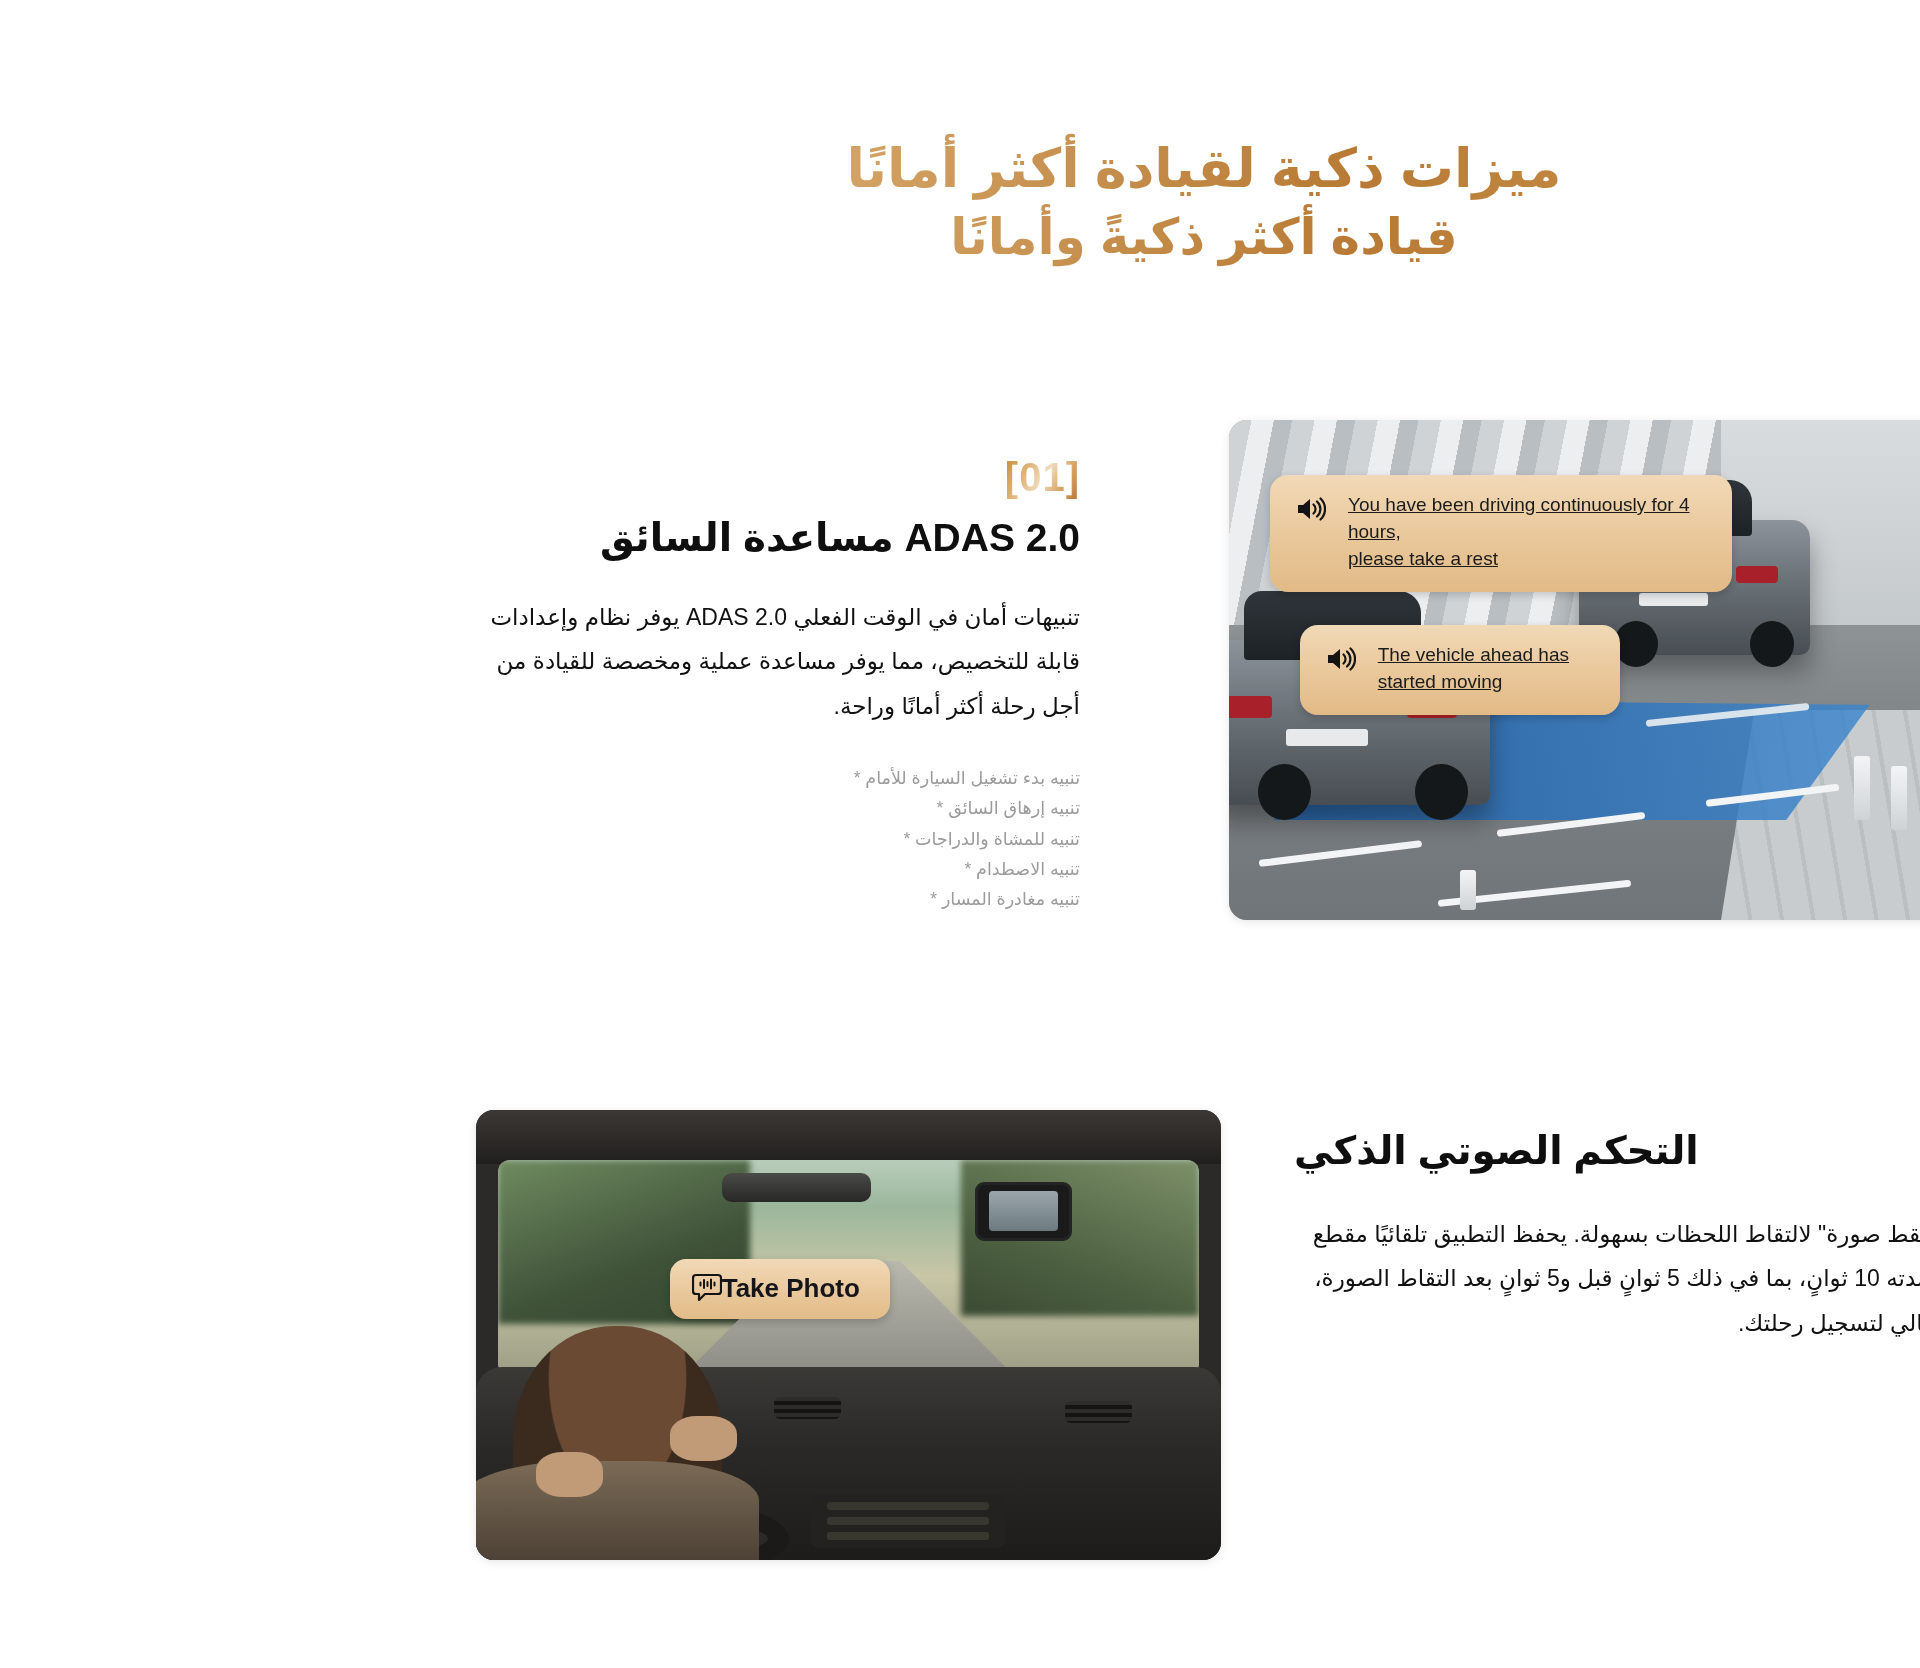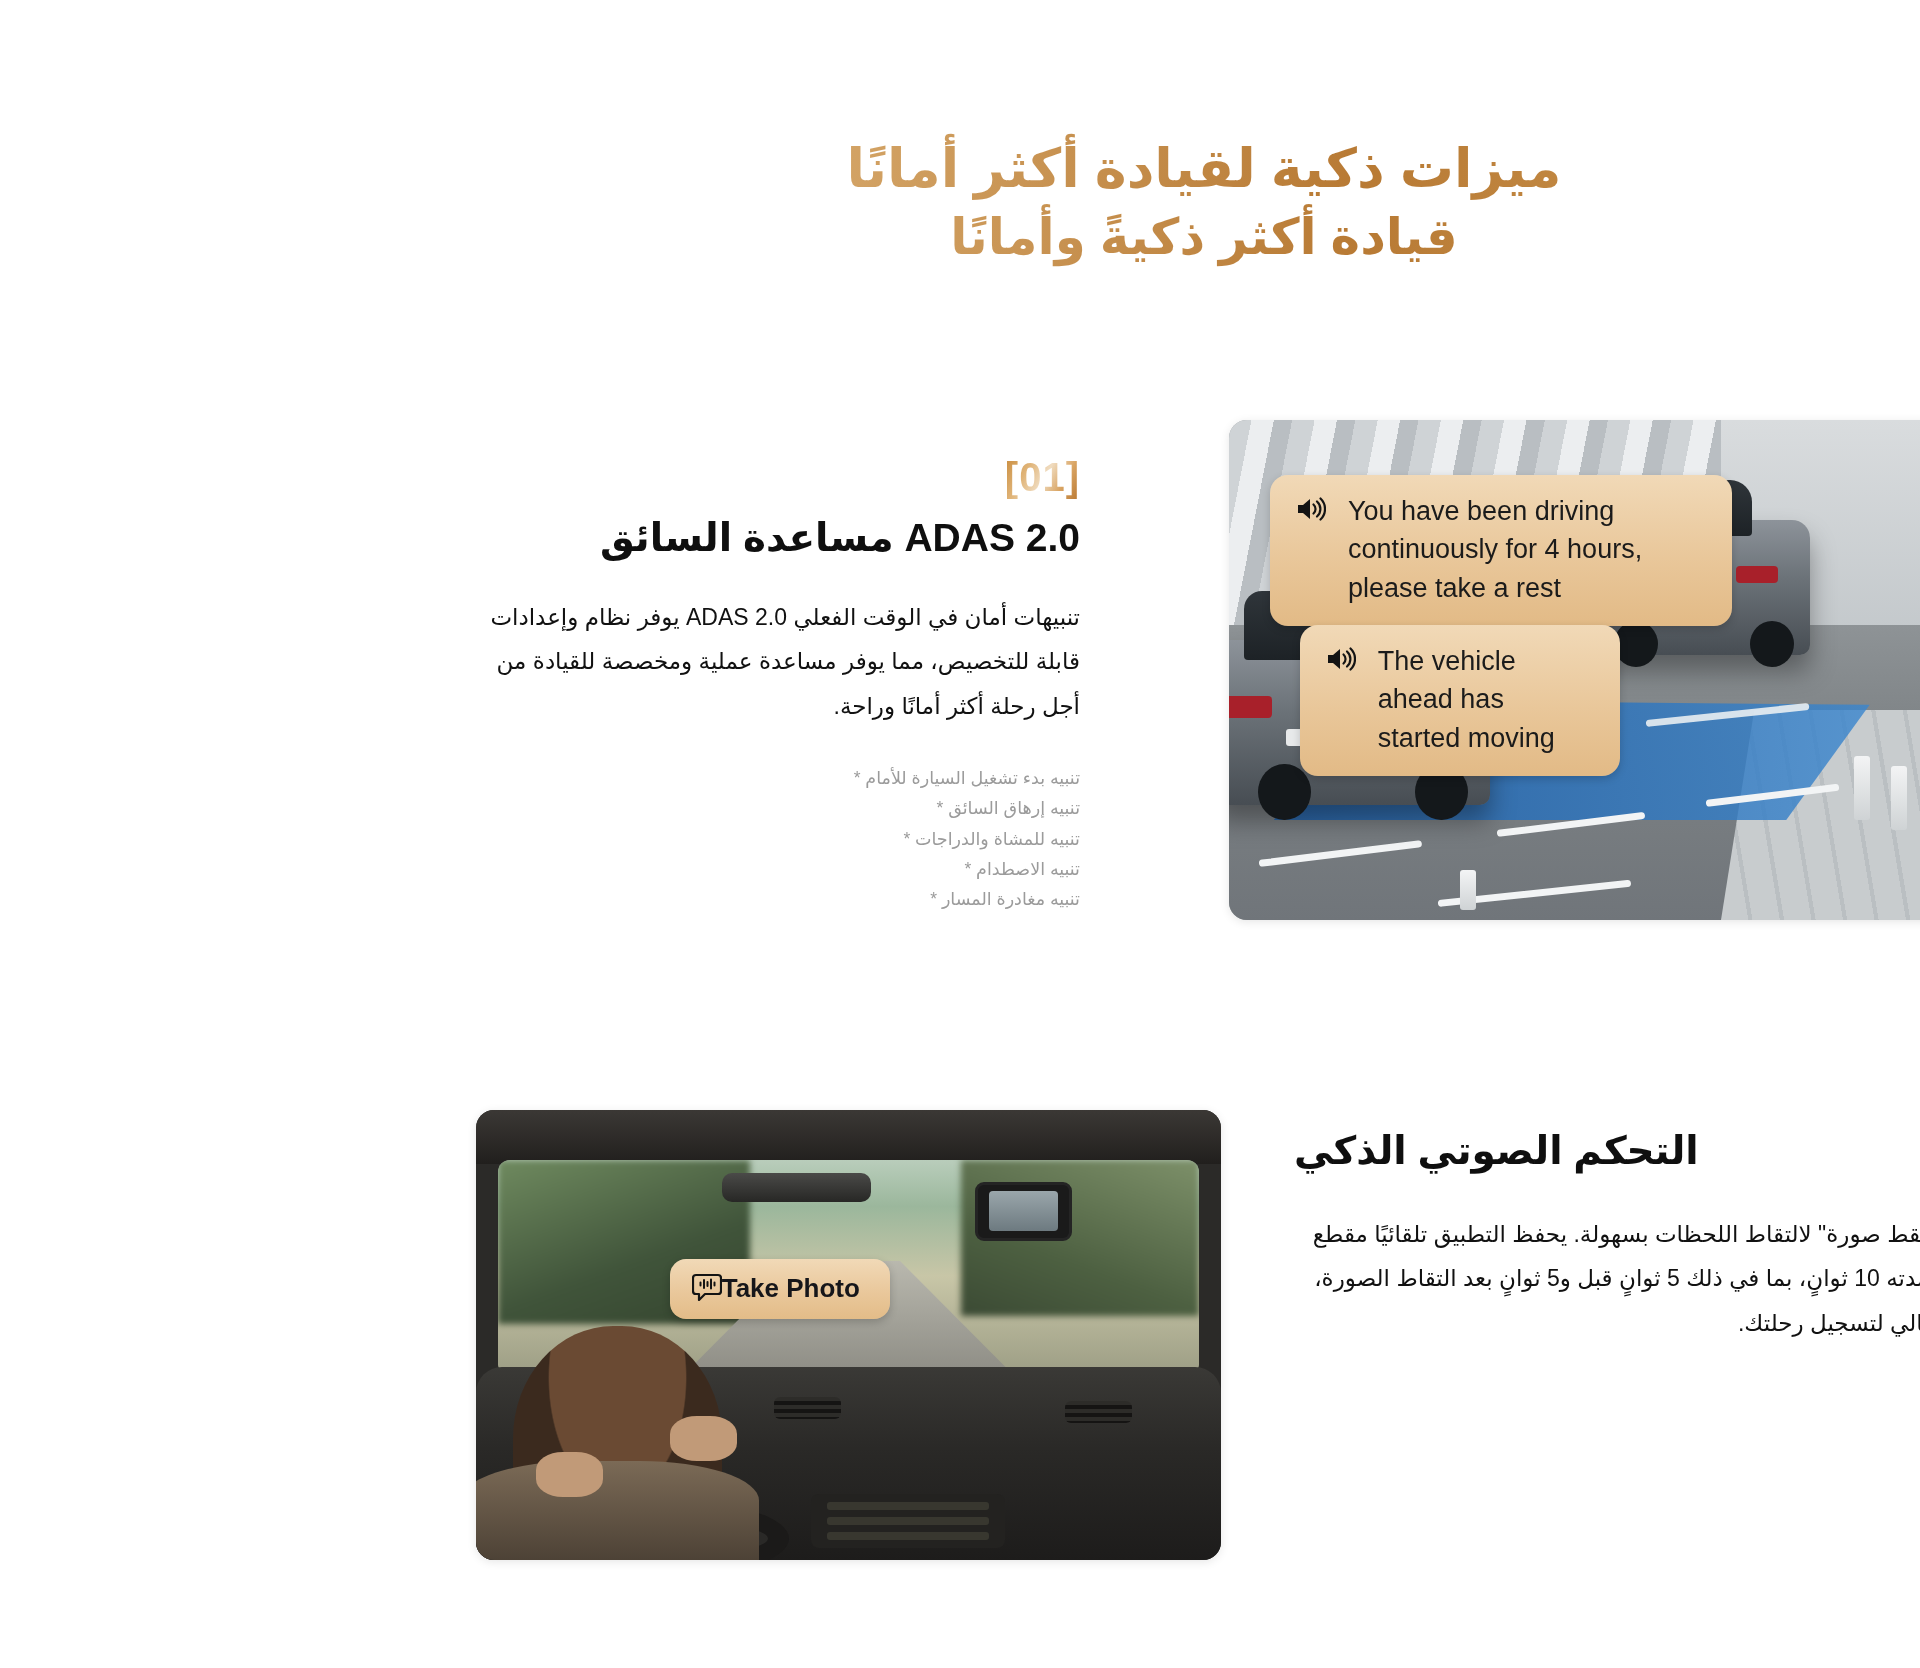--- a/index.html
+++ b/index.html
@@ -170,25 +170,26 @@
     display: flex;
     align-items: flex-start;
     gap: 22px;
     padding: 17px 30px 19px 26px;
     border-radius: 18px;
     background: linear-gradient(180deg, #f1d9b7 0%, #e9c79a 55%, #e2ba86 100%);
     box-shadow: 0 3px 9px rgba(0,0,0,0.18);
     direction: ltr;
   }
   .alert-text {
-    font-size: 27px;
+    font-size: 19px;
     line-height: 1.42;
     color: #1b1b1b;
     font-family: "Liberation Sans", "DejaVu Sans", sans-serif;
     white-space: pre-line;
+    text-decoration: underline;
   }
   .spk { flex: 0 0 auto; margin-top: 4px; }
 
   
   .cockpit-card { background: #2b2a28; }
   .ck-roof {
     position: absolute; left: 0; top: 0; width: 100%; height: 12%;
     background: linear-gradient(180deg,#3b3835,#211f1d);
   }
   .ck-windshield {

